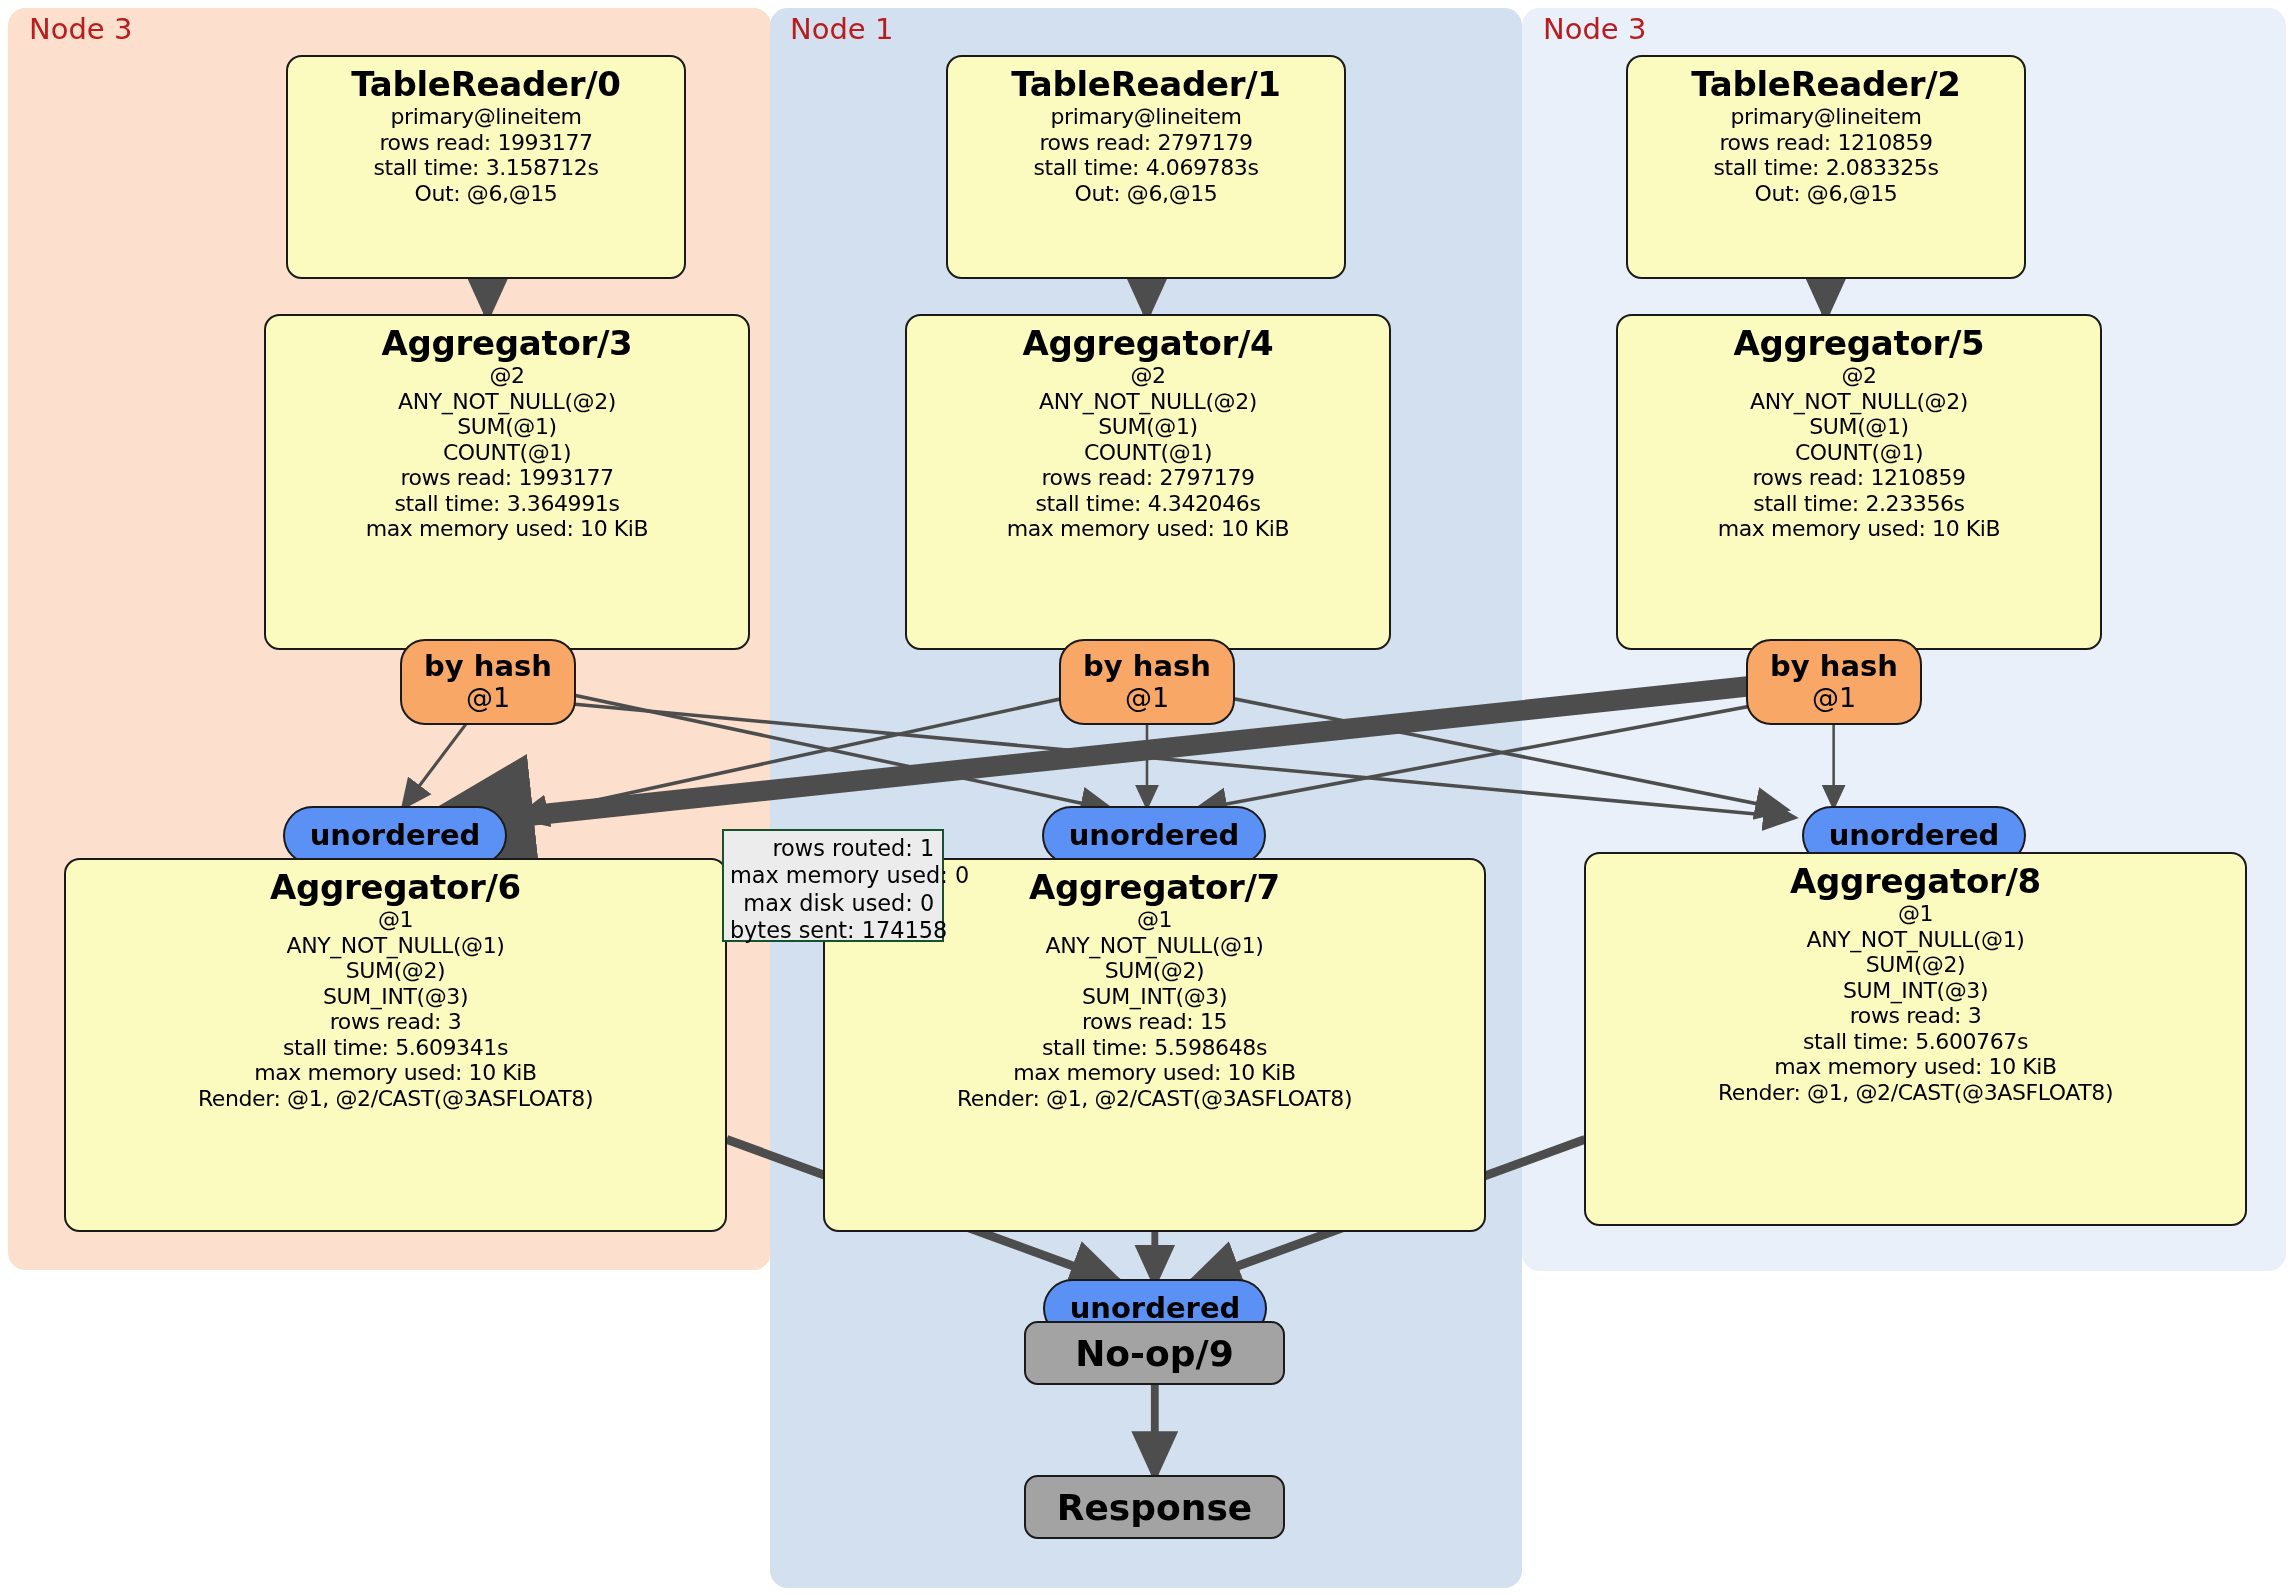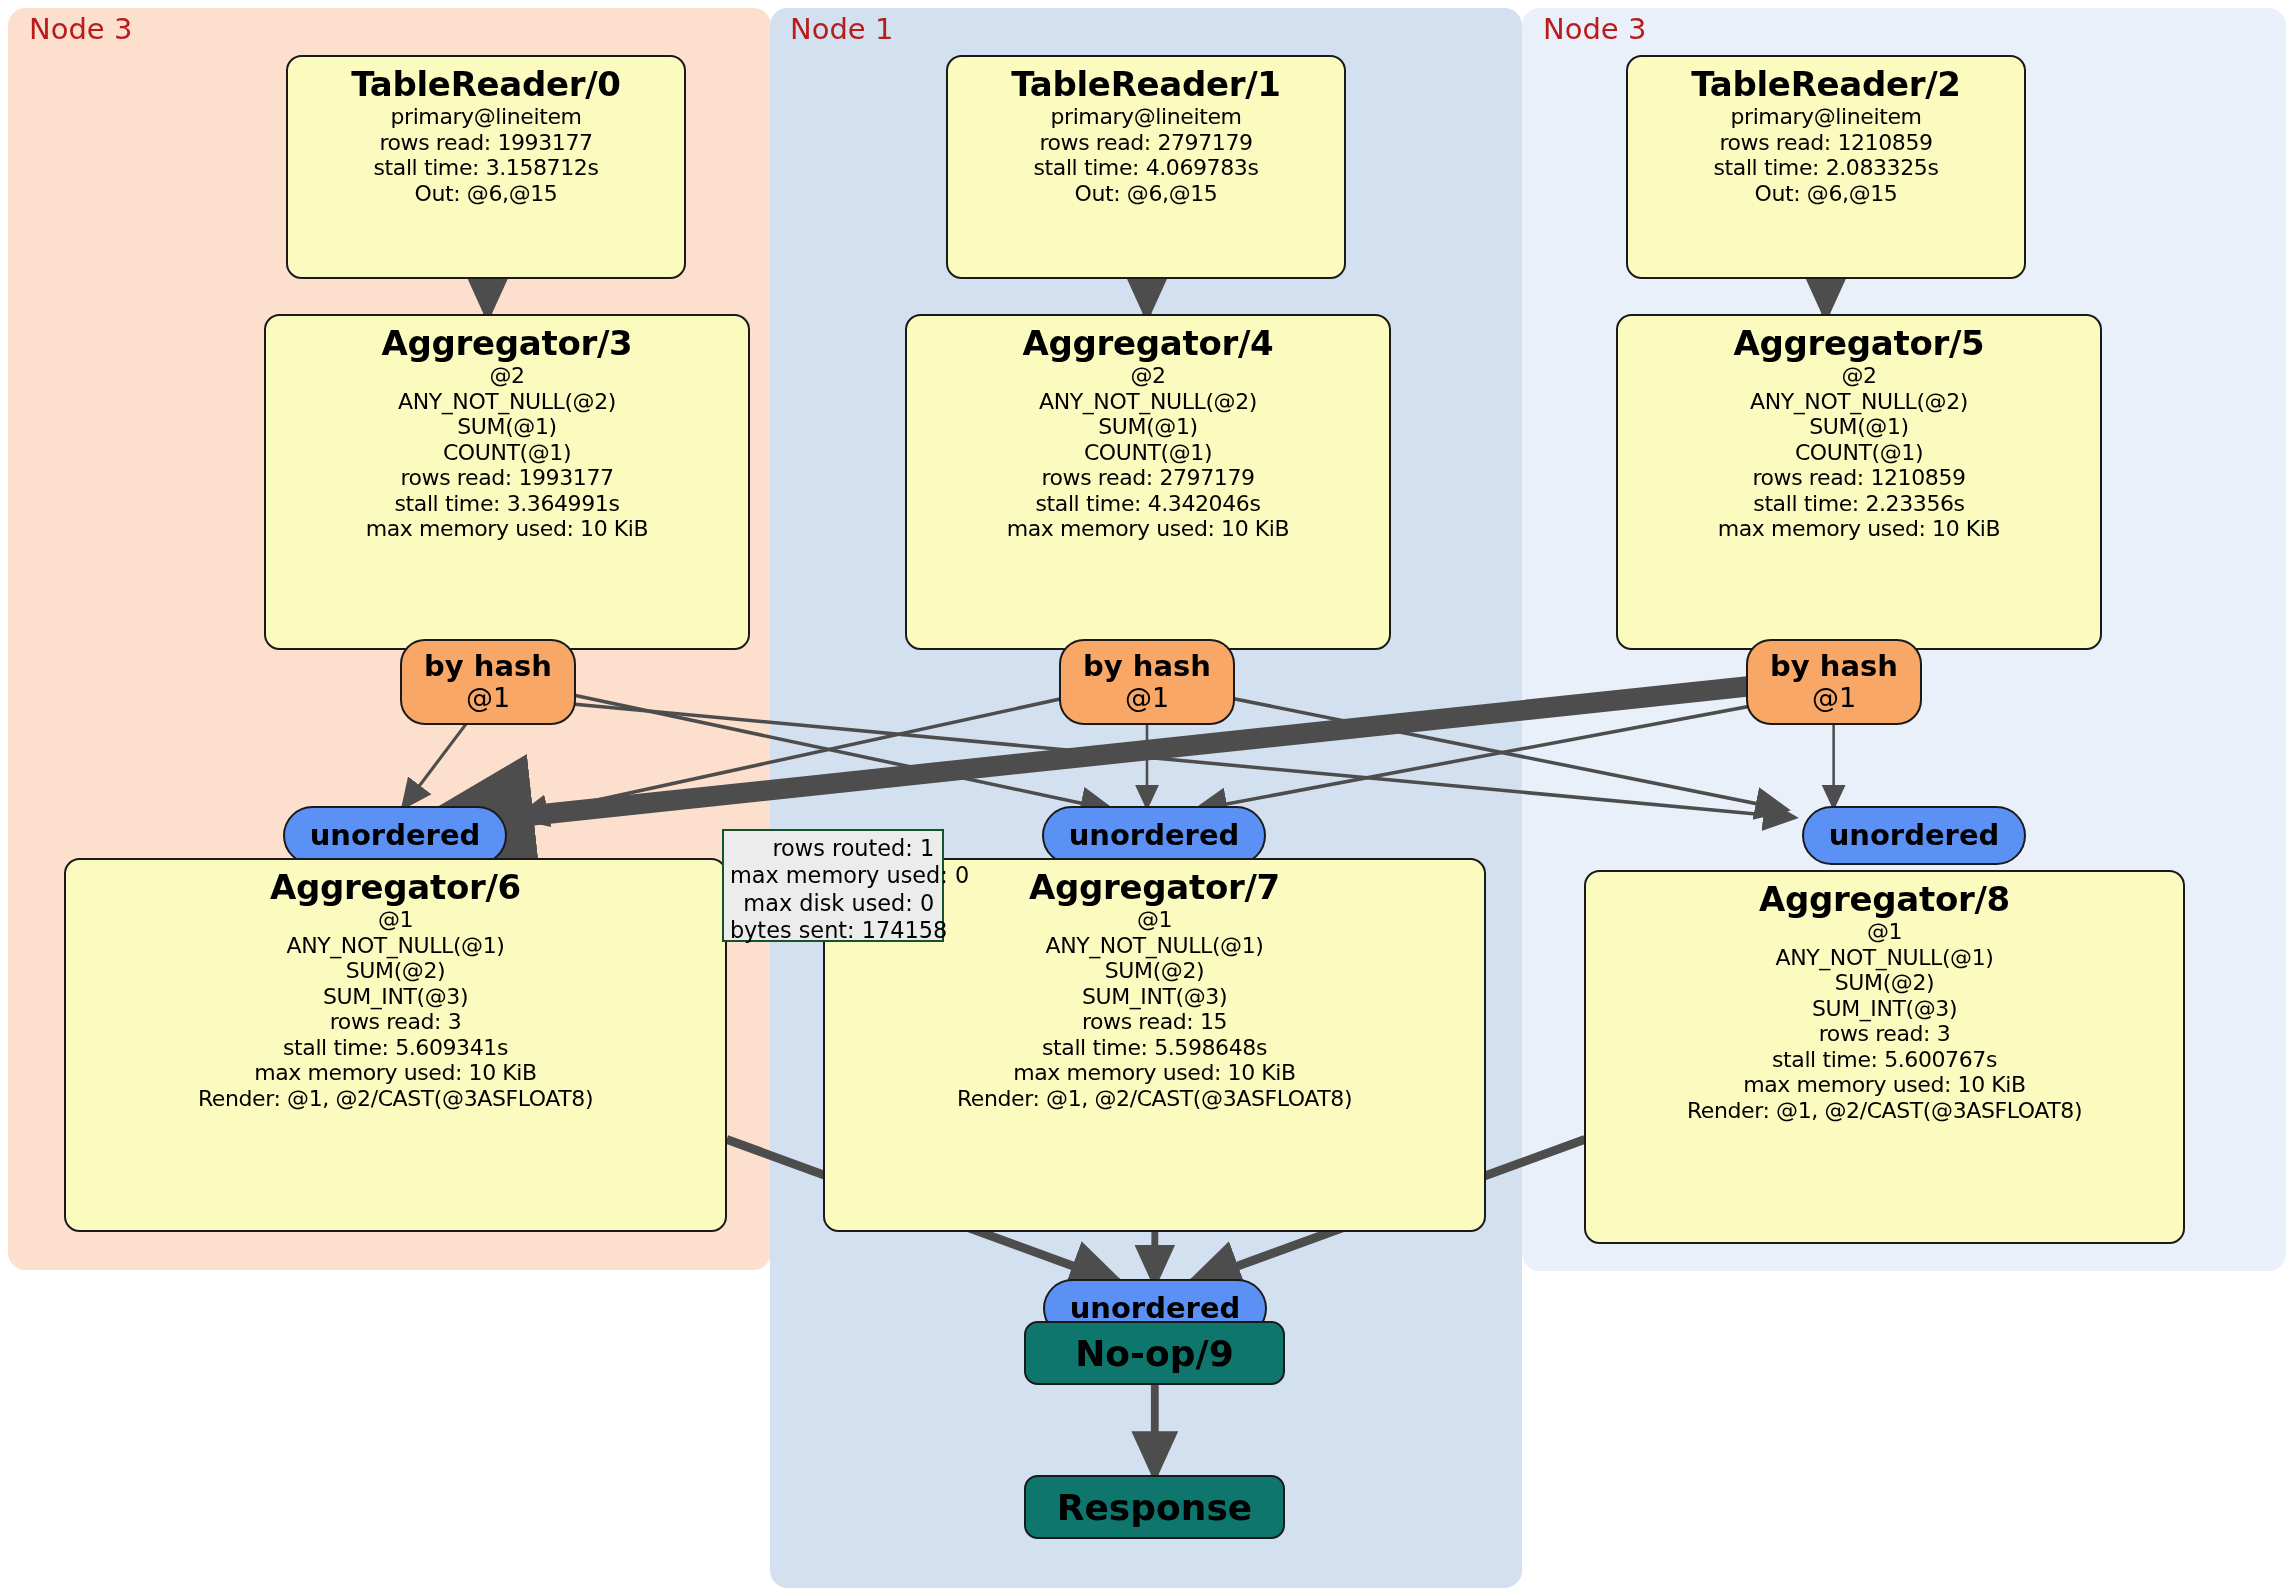--- a/index.html
+++ b/index.html
@@ -95,21 +95,21 @@
     padding: 3.9px 7.8px 3.9px 5.9px;
     line-height: 1.22;
   }
   .tipbox .line {
     font-size: 22.4px;
     white-space: nowrap;
     color: #000;
   }
   .smallnode {
     position: absolute;
-    background: #0f766e;
+    background: #a3a3a3;
     border: 2.9px solid #1a1a1a;
     border-radius: 13.7px;
     box-sizing: border-box;
     display: flex;
     align-items: center;
     justify-content: center;
   }
   .smallnode .title {
     font-weight: bold;
     font-size: 36px;
@@ -267,21 +267,21 @@
     <div class="line">@1</div>
     <div class="line">ANY_NOT_NULL(@1)</div>
     <div class="line">SUM(@2)</div>
     <div class="line">SUM_INT(@3)</div>
     <div class="line">rows read: 15</div>
     <div class="line">stall time: 5.598648s</div>
     <div class="line">max memory used: 10 KiB</div>
     <div class="line">Render: @1, @2/CAST(@3ASFLOAT8)</div>
   </div>
 
-  <div class="opnode" style="left:1584px; top:870px; width:601px; height:374px;">
+  <div class="opnode" style="left:1584px; top:852px; width:663px; height:374px;">
     <div class="title">Aggregator/8</div>
     <div class="line">@1</div>
     <div class="line">ANY_NOT_NULL(@1)</div>
     <div class="line">SUM(@2)</div>
     <div class="line">SUM_INT(@3)</div>
     <div class="line">rows read: 3</div>
     <div class="line">stall time: 5.600767s</div>
     <div class="line">max memory used: 10 KiB</div>
     <div class="line">Render: @1, @2/CAST(@3ASFLOAT8)</div>
   </div>

